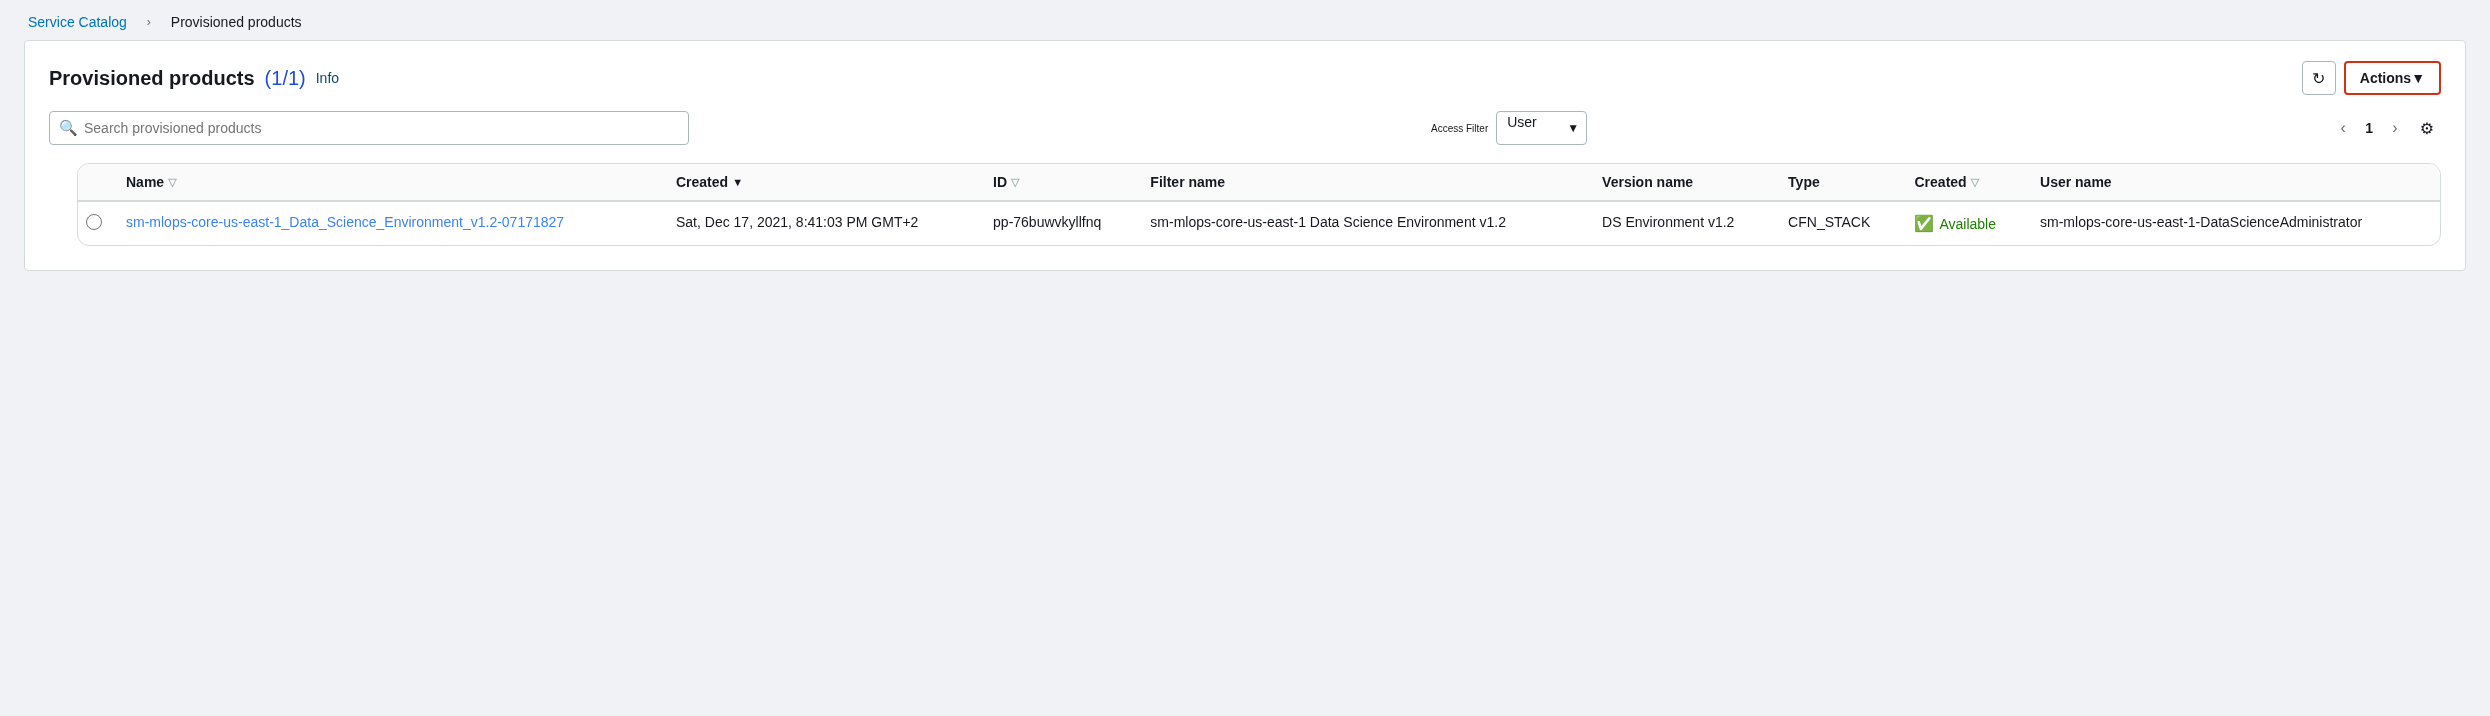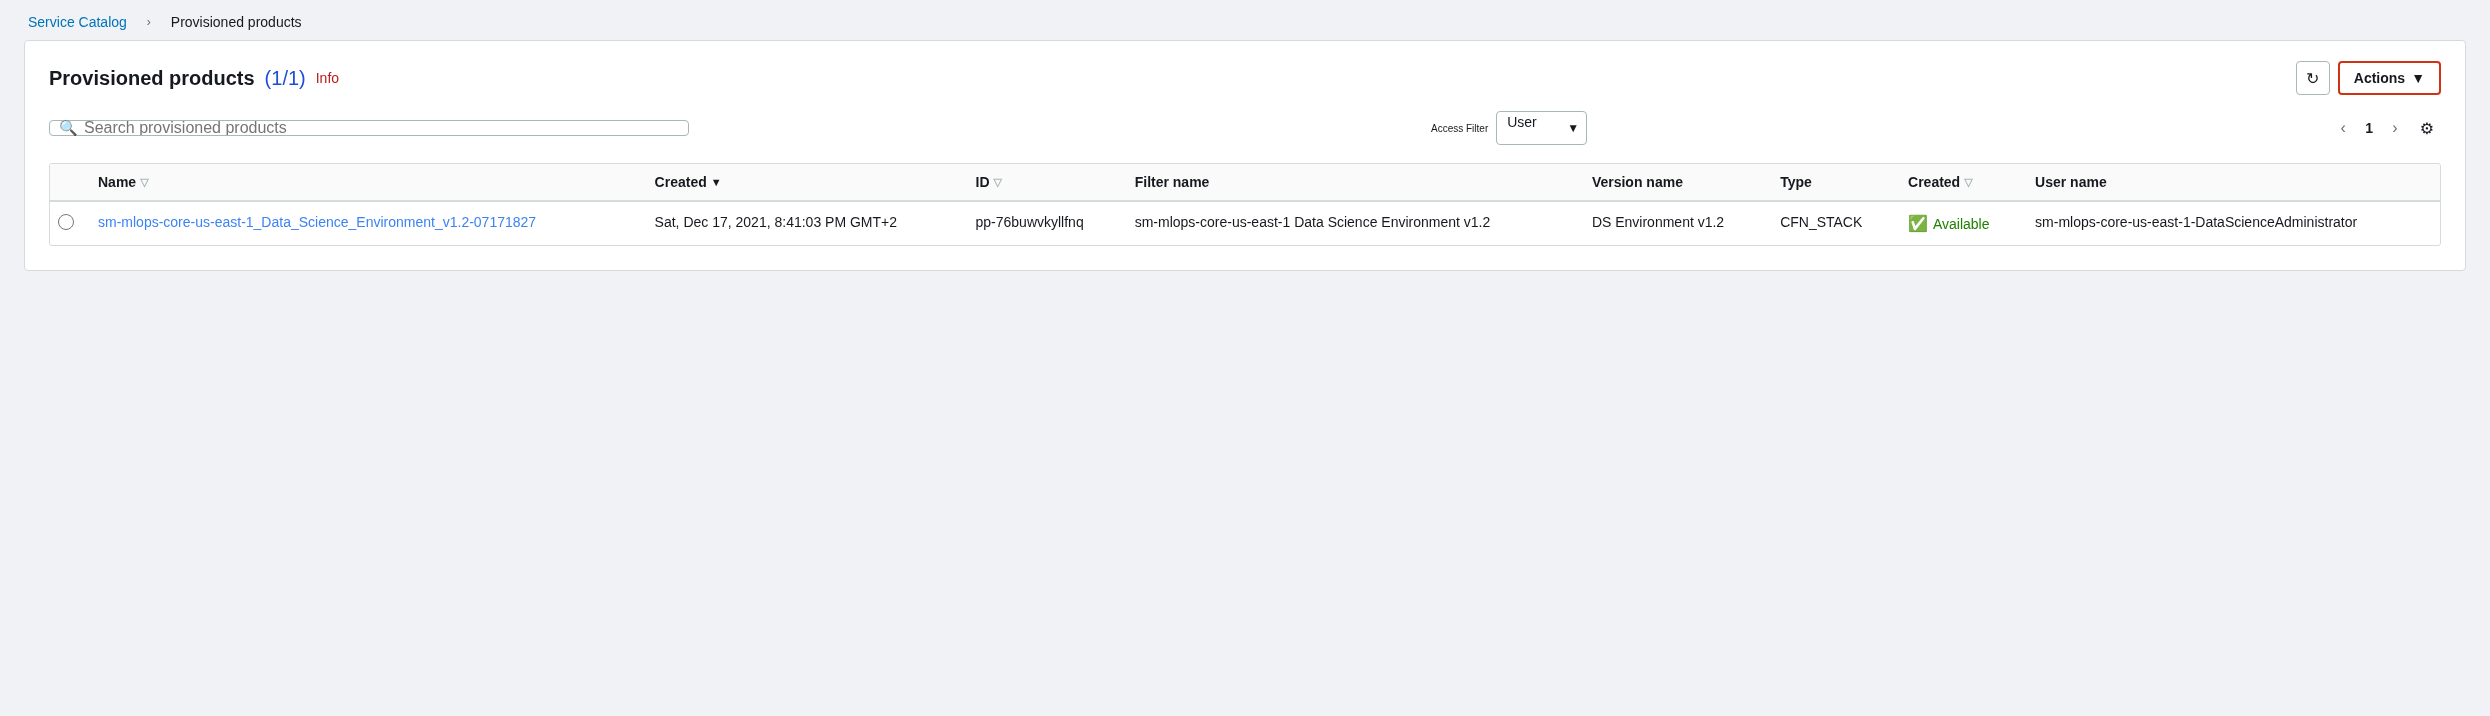--- a/index.html
+++ b/index.html
@@ -55,21 +55,21 @@
       font-size: 20px;
       font-weight: 700;
       color: #16191f;
     }
     .panel-count {
       font-size: 20px;
       font-weight: 400;
       color: #1d4ed8;
     }
     .info-link {
-      color: #b91c1c;
+      color: #0c4a6e;
       font-size: 14px;
       cursor: pointer;
       text-decoration: none;
     }
 
     .panel-actions {
       display: flex;
       align-items: center;
       gap: 8px;
     }
@@ -90,21 +90,20 @@
 
     .btn-actions {
       height: 34px;
       padding: 0 14px;
       border: 2px solid #d13212;
       background: #fff;
       border-radius: 4px;
       cursor: pointer;
       display: flex;
       align-items: center;
-      gap: 6px;
       font-size: 14px;
       font-weight: 600;
       color: #16191f;
     }
 
     .toolbar-row {
       display: flex;
       align-items: center;
       justify-content: space-between;
       margin-bottom: 18px;
@@ -120,25 +119,25 @@
     }
     .search-icon-inner {
       position: absolute;
       left: 10px;
       color: #687078;
       font-size: 15px;
       pointer-events: none;
     }
     .search-input {
       width: 100%;
-      height: 16px;
+      height: 34px;
       padding: 0 12px 0 34px;
       border: 1px solid #aab7b8;
       border-radius: 4px;
-      font-size: 16px;
+      font-size: 14px;
       color: #687078;
       outline: none;
     }
 
     .filter-group {
       display: flex;
       align-items: center;
       gap: 8px;
     }
     .filter-label {
@@ -207,22 +206,23 @@
       font-size: 16px;
       display: flex;
       align-items: center;
       justify-content: center;
       border-radius: 3px;
     }
 
     
     .table-wrapper {
       border: 1px solid #d5dbdb;
-      border-radius: 3px;
+      border-radius: 12px;
       overflow: hidden;
+      margin-left: 28px;
     }
     table {
       width: 100%;
       border-collapse: collapse;
     }
     thead tr {
       background: #fafafa;
       border-bottom: 2px solid #d5dbdb;
     }
     th {

